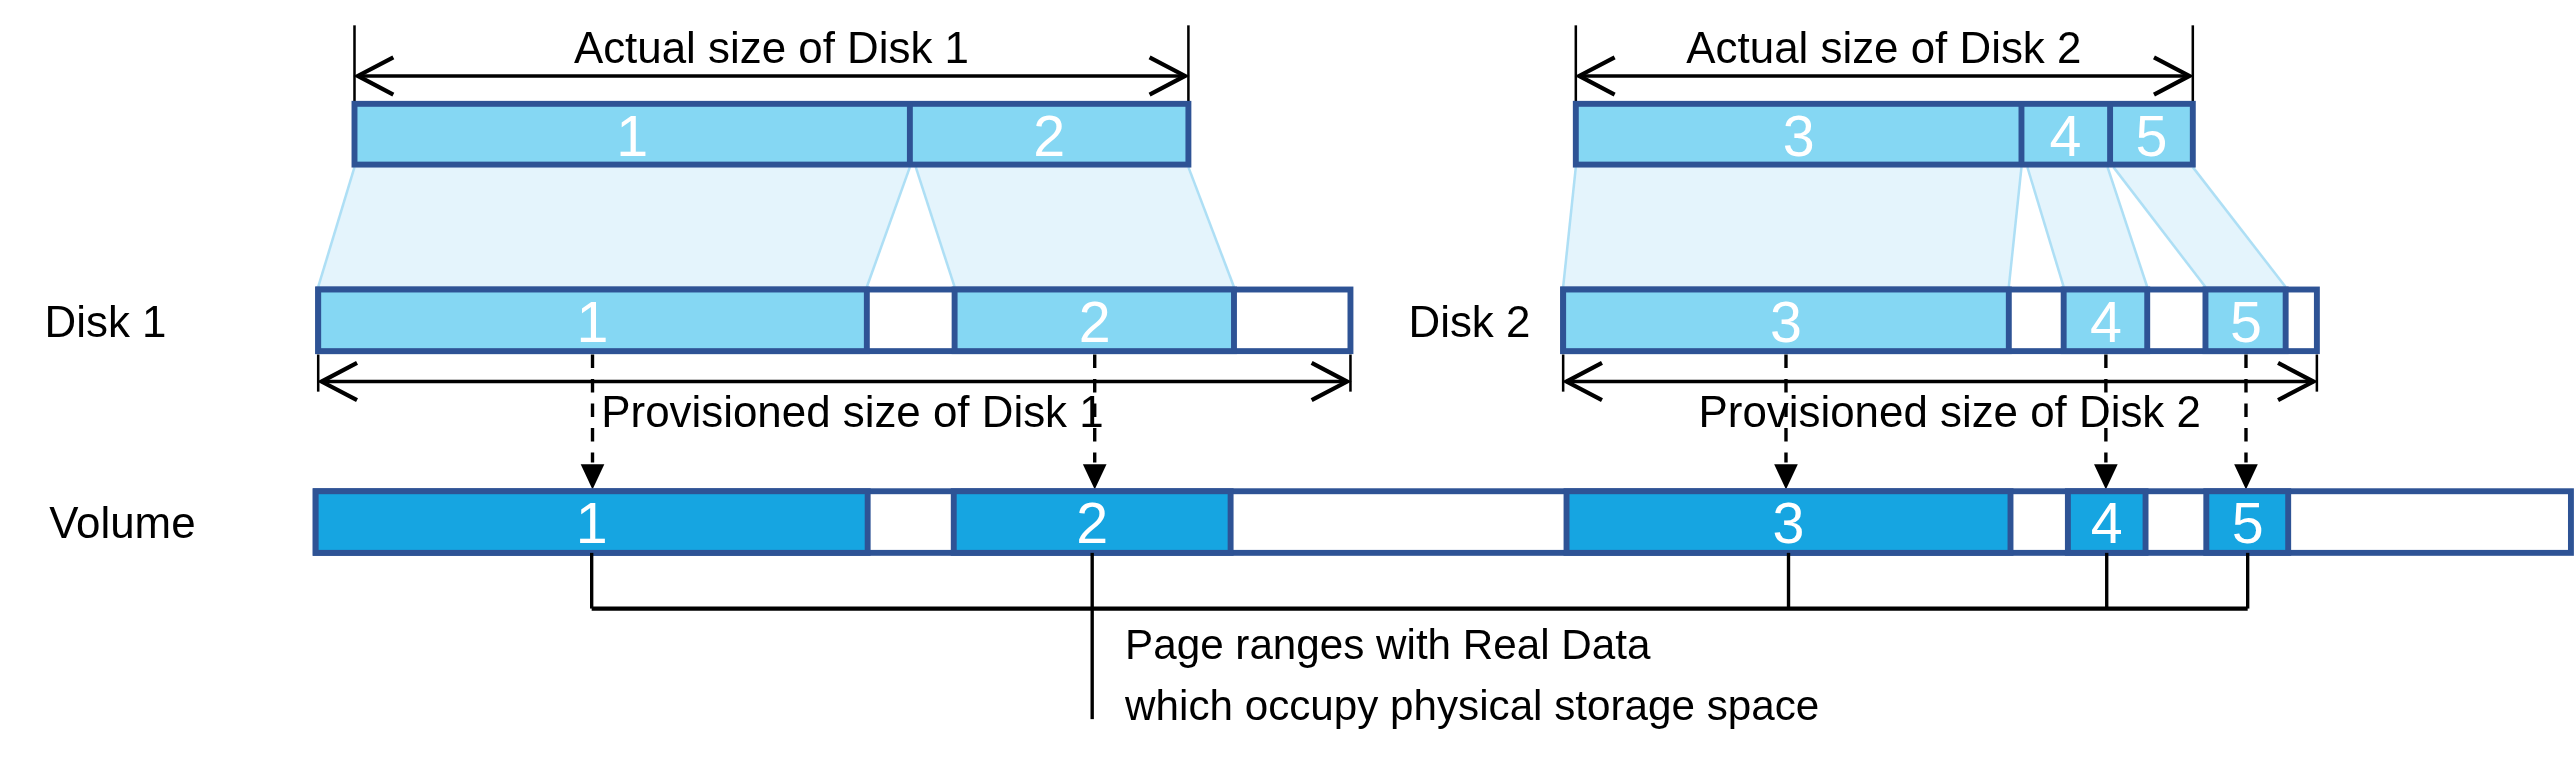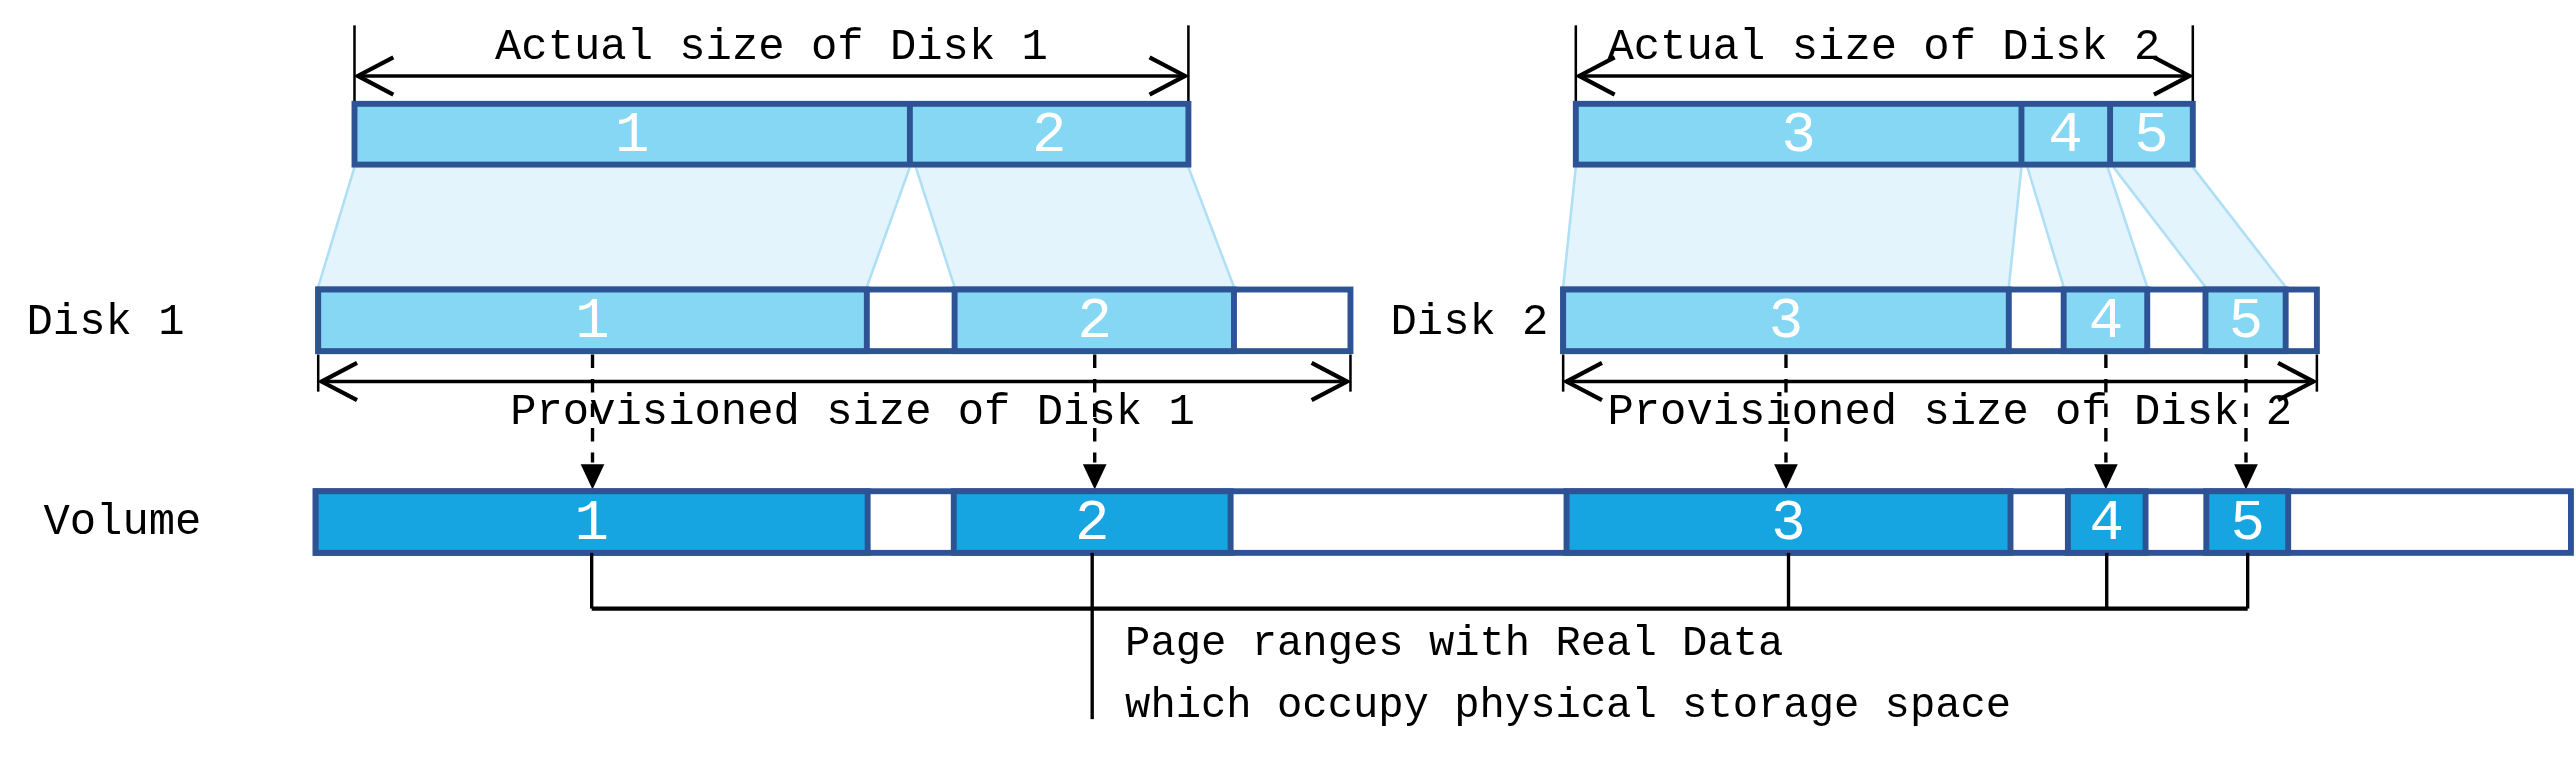--- a/index.html
+++ b/index.html
@@ -5,21 +5,21 @@
   html, body {
     margin: 0;
     padding: 0;
     background: #ffffff;
   }
   .stage {
     position: relative;
     width: 2576px;
     height: 774px;
     background: var(--pageBg, #fff);
-    font-family: Liberation Mono, monospace;
+    font-family: Liberation Sans, sans-serif;
   }
   svg { display: block; }
 
   
   .bar-outline   { fill: #ffffff; stroke: var(--navy); stroke-width: 7; }
   .block-light   { fill: var(--lightBlue); stroke: var(--navy); stroke-width: 7; }
   .block-bright  { fill: var(--brightBlue); stroke: var(--navy); stroke-width: 7; }
   .divider       { stroke: var(--navy); stroke-width: 7; }
 
   

